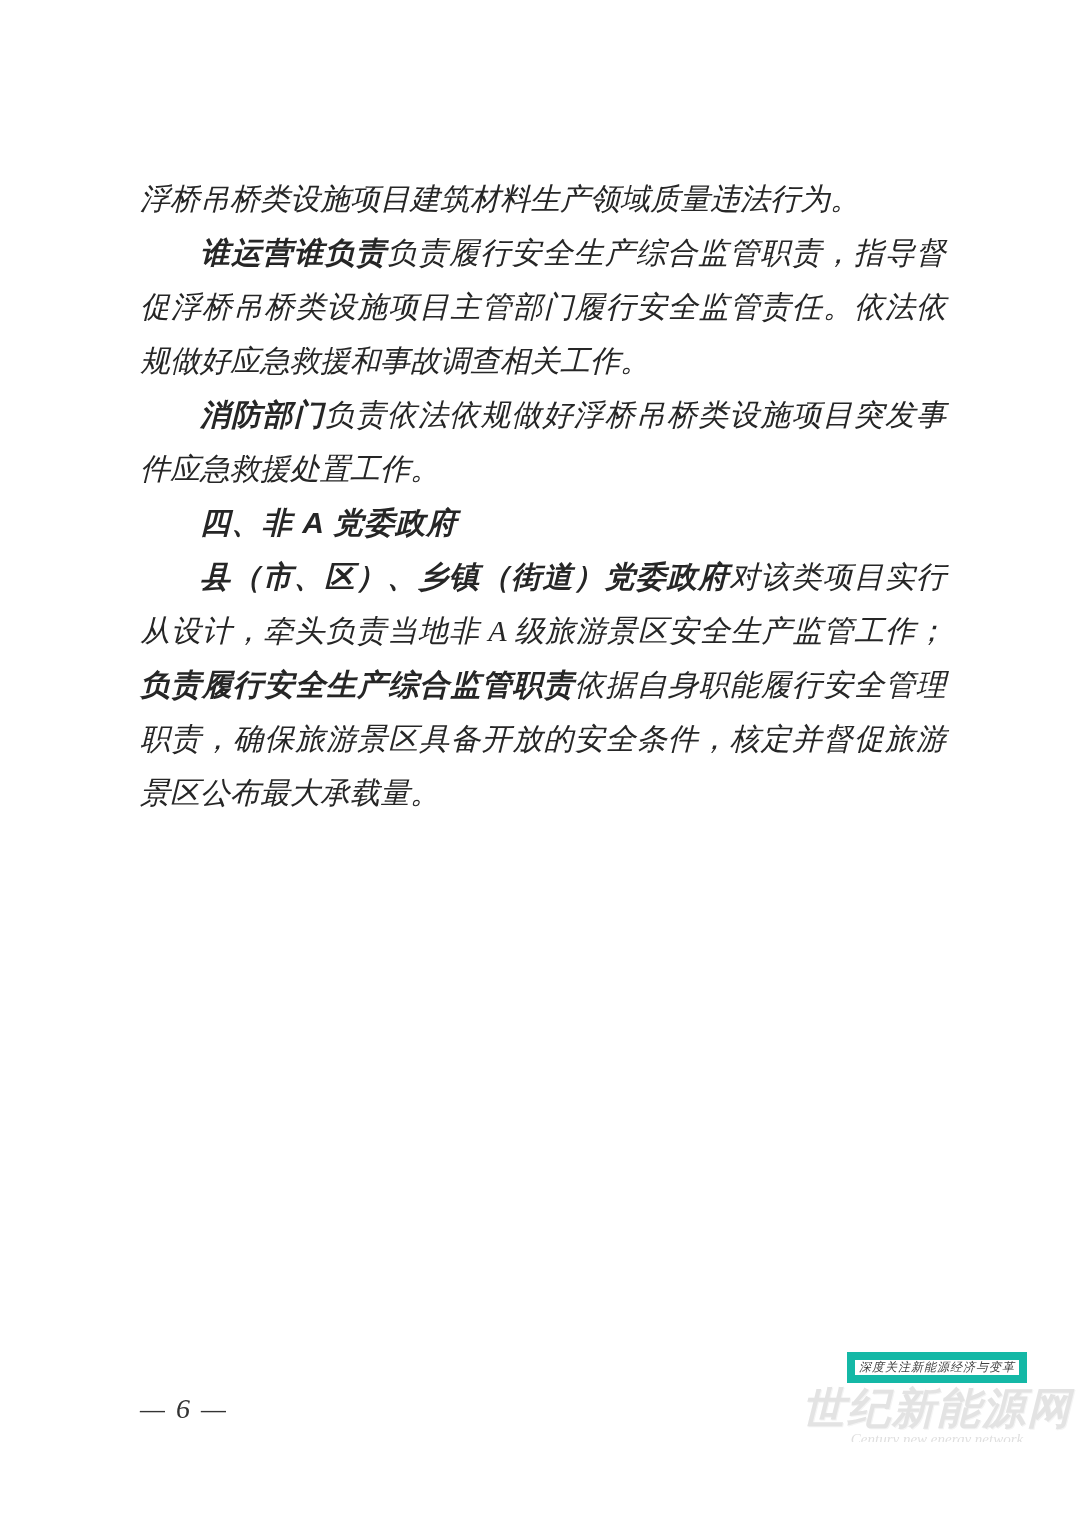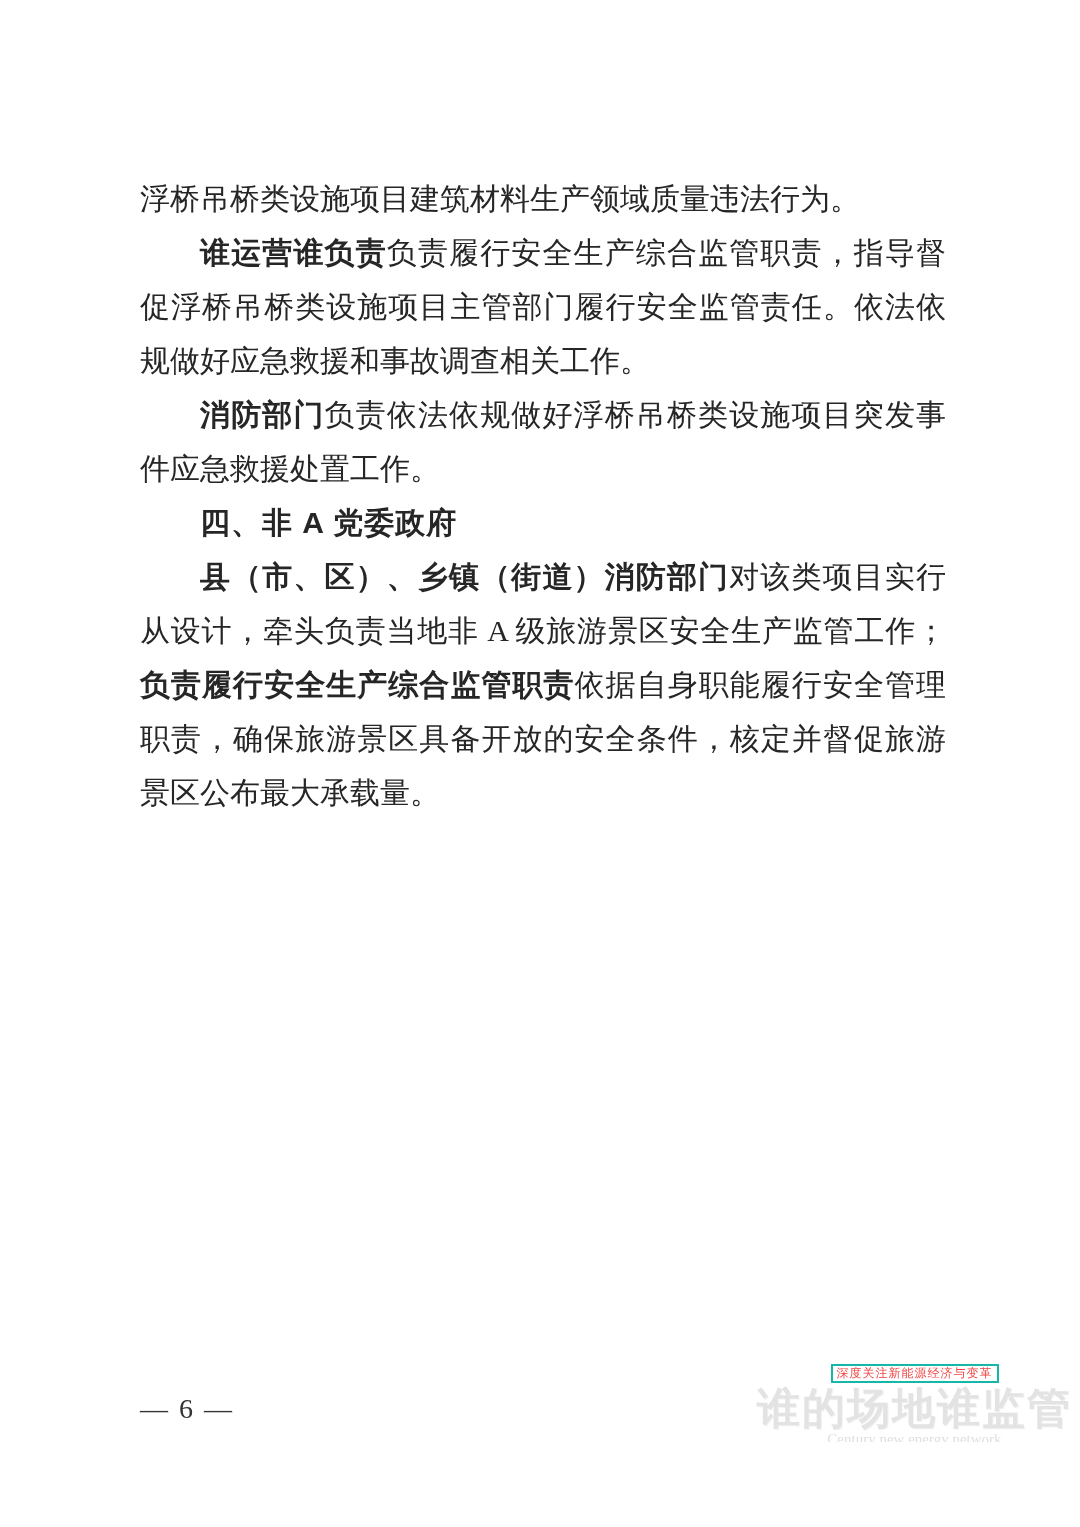--- a/index.html
+++ b/index.html
@@ -7,20 +7,21 @@
     padding: 0;
     background: #ffffff;
   }
   .page {
     position: relative;
     width: 1080px;
     height: 1442px;
     background: #ffffff;
     overflow: hidden;
     font-family: "Liberation Serif", serif;
+    font-style: italic;
   }
   .body-text {
     position: absolute;
     left: 140px;
     top: 172px;
     width: 806px;
     font-size: 30px;
     line-height: 54px;
     color: #262626;
     text-align: justify;
@@ -56,22 +57,22 @@
   }
   .watermark {
     position: absolute;
     right: 8px;
     bottom: -6px;
     text-align: center;
     user-select: none;
   }
   .wm-slogan {
     display: inline-block;
-    border: 2px solid #14b8a6;
-    color: #ef4444;
+    border: 8px solid #14b8a6;
+    color: #404040;
     font-size: 12px;
     line-height: 15px;
     letter-spacing: 1px;
     padding: 0 4px;
     margin-bottom: 2px;
     font-family: "Liberation Sans", sans-serif;
   }
   .wm-title {
     font-size: 43px;
     line-height: 46px;
@@ -91,28 +92,28 @@
 </head>
 <body>
 
 <div class="page">
 
   <main class="body-text" id="paragraphs">
       <p class="para"><span class="run">浮桥吊桥类设施项目建筑材料生产领域质量违法行为。</span></p>
       <p class="para indent"><span class="run bold">谁运营谁负责</span><span class="run">负责履行安全生产综合监管职责，指导督促浮桥吊桥类设施项目主管部门履行安全监管责任。依法依规做好应急救援和事故调查相关工作。</span></p>
       <p class="para indent"><span class="run bold">消防部门</span><span class="run">负责依法依规做好浮桥吊桥类设施项目突发事件应急救援处置工作。</span></p>
       <p class="para indent heading"><span class="run bold">四、非 A 党委政府</span></p>
-      <p class="para indent"><span class="run bold">县（市、区）、乡镇（街道）消防部门</span><span class="run">对该类项目实行从设计，牵头负责当地非 A 级旅游景区安全生产监管工作；</span><span class="run bold">负责履行安全生产综合监管职责</span><span class="run">依据自身职能履行安全管理职责，确保旅游景区具备开放的安全条件，核定并督促旅游景区公布最大承载量。</span></p>
+      <p class="para indent"><span class="run bold">县（市、区）、乡镇（街道）党委政府</span><span class="run">对该类项目实行从设计，牵头负责当地非 A 级旅游景区安全生产监管工作；</span><span class="run bold">负责履行安全生产综合监管职责</span><span class="run">依据自身职能履行安全管理职责，确保旅游景区具备开放的安全条件，核定并督促旅游景区公布最大承载量。</span></p>
     </main>
 
   <div class="footer">
     <span>— 6 —</span>
   </div>
 
   <div class="watermark">
     <div>
       <span class="wm-slogan">深度关注新能源经济与变革</span>
     </div>
-    <div class="wm-title">谁的场地谁监管</div>
+    <div class="wm-title">世纪新能源网</div>
     <div class="wm-subtitle">Century new energy network</div>
   </div>
 
 </div>
 
 </body></html>

